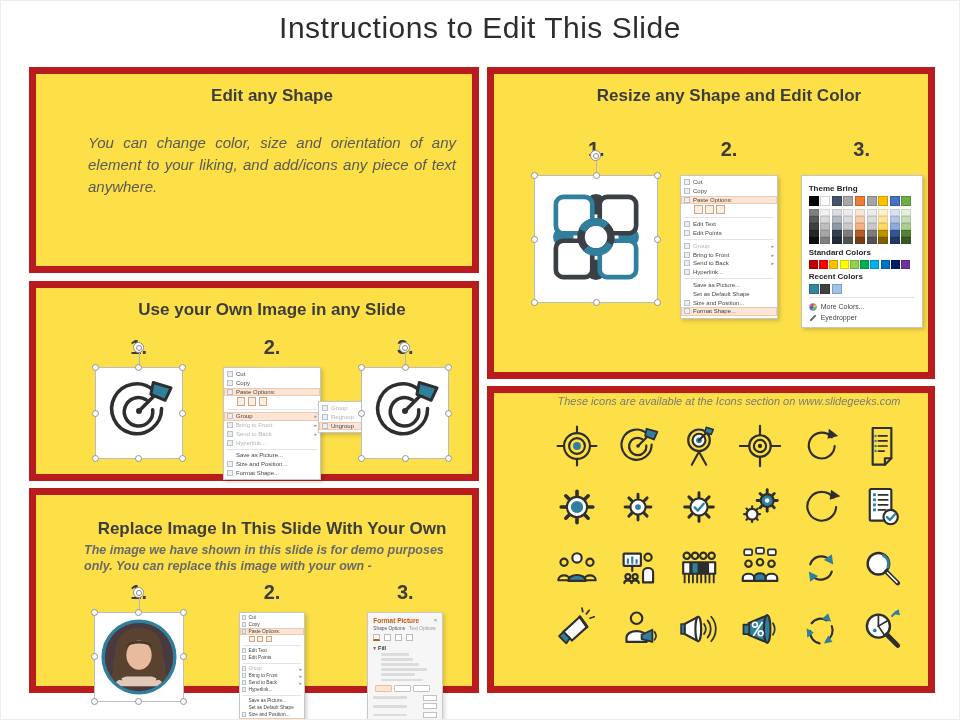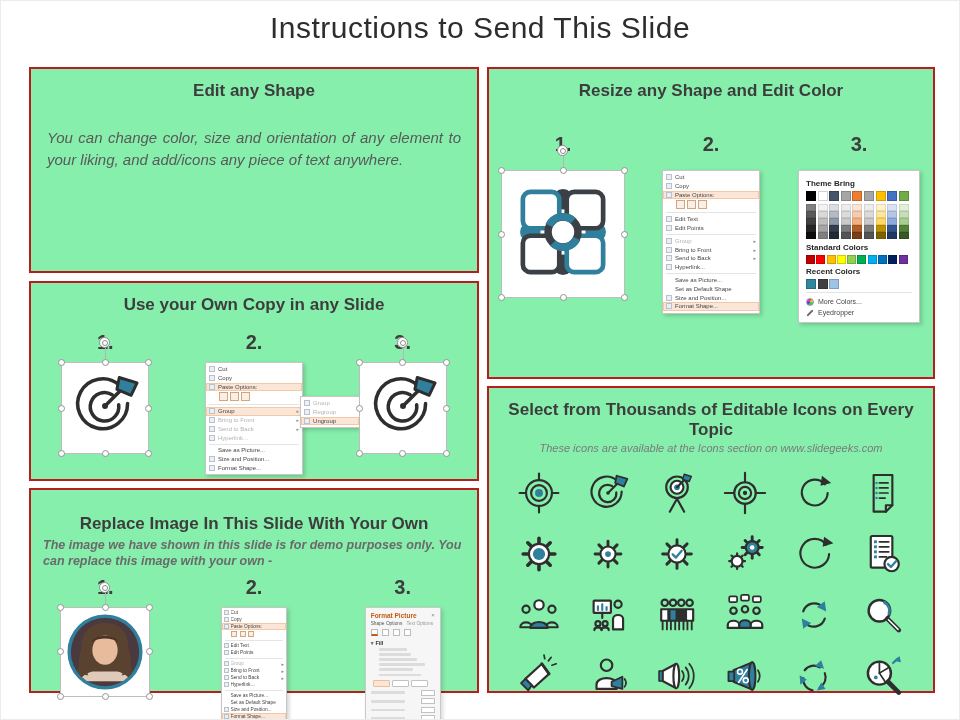--- a/index.html
+++ b/index.html
@@ -1,18 +1,18 @@
 <!DOCTYPE html>
 <html><head>
 <meta charset="utf-8">
 <style>
   html,body{margin:0;padding:0;background:#fff;}
   .slide{position:relative;width:960px;height:720px;background:#fff;font-family:"Liberation Sans",sans-serif;overflow:hidden;border:1px solid #ececec;box-sizing:border-box;}
   h1{position:absolute;top:10px;left:0;right:0;margin:0;text-align:center;font-size:30px;font-weight:500;color:#2d2d2d;letter-spacing:.5px;}
-  .panel{position:absolute;background:#86efac;border:2px solid #b91c1c;box-sizing:border-box;}
+  .panel{position:absolute;background:#fde047;border:7px solid #b91c1c;box-sizing:border-box;padding-left:36px;}
   #panel-edit-shape{left:28px;top:66px;width:450px;height:206px;}
   #panel-own-icons{left:28px;top:280px;width:450px;height:200px;}
   #panel-replace-image{left:28px;top:487px;width:450px;height:205px;}
   #panel-resize-shape{left:486px;top:66px;width:448px;height:312px;}
   #panel-icon-library{left:486px;top:385px;width:448px;height:307px;}
   .panel h2{margin:12px 10px 0;text-align:center;font-size:17px;font-weight:bold;color:#3d3d3d;}
   #panel-replace-image h2{margin-top:24px;}
   .body-text{font-style:italic;font-size:15px;color:#595959;line-height:1.45;text-align:justify;margin:26px 16px 0;}
   .sub-note{font-size:12.5px;color:#6a6a6a;line-height:1.3;margin:3px 12px 0;font-weight:bold;font-style:italic;}
   .sub-italic{font-style:italic;font-size:11px;color:#7a7a7a;text-align:center;margin:2px 10px 0;}
@@ -87,29 +87,29 @@
   
   #icon-grid{display:grid;grid-template-columns:repeat(6,1fr);row-gap:15px;margin:16px 16px 0;justify-items:center;align-items:center;}
   .lib-icon{width:46px;height:46px;display:flex;align-items:center;justify-content:center;}
   
   .avatar-svg{display:block;}
 </style>
 </head>
 <body>
 
 <div class="slide">
-  <h1>Instructions to Send This Slide</h1>
+  <h1>Instructions to Edit This Slide</h1>
 
   <section class="panel" id="panel-edit-shape">
     <h2>Edit any Shape</h2>
     <p class="body-text">You can change color, size and orientation of any element to your liking, and add/icons any piece of text anywhere.</p>
   </section>
 
   <section class="panel" id="panel-own-icons">
-    <h2>Use your Own Copy in any Slide</h2>
+    <h2>Use your Own Image in any Slide</h2>
     <div class="steps">
       <span>1.</span>
       <span>2.</span>
       <span>3.</span>
     </div>
     <div class="gfx">
       <div class="col">
         <div class="selwrap selbox with-rot" id="tgt1"><span class="h h1"></span><span class="h h2"></span><span class="h h3"></span><span class="h h4"></span><span class="h h5"></span><span class="h h6"></span><span class="h h7"></span><span class="h h8"></span><span class="stem"></span><span class="rot"></span><svg viewBox="0 0 64 64" width="76" height="76" fill="none" stroke="#2e2e2e" stroke-width="3" stroke-linecap="round" stroke-linejoin="round">
               <path d="M44 14.5A21 21 0 1 0 51 30"></path>
               <path d="M38 22.5A12 12 0 1 0 43.5 31"></path>
@@ -536,21 +536,20 @@
             <div class="pal-item">
               <span class="pal-pen"></span>
               <span>Eyedropper</span>
             </div>
           </div>
       </div>
     </div>
   </section>
 
   <section class="panel" id="panel-icon-library">
-    <h2>Select from Thousands of Editable Icons on Every Topic</h2>
     <p class="sub-italic">These icons are available  at the Icons section on www.slidegeeks.com</p>
     <div id="icon-grid">
         <div class="lib-icon">
           <svg viewBox="0 0 64 64" width="46" height="46" fill="none" stroke="#2e2e2e" stroke-width="3" stroke-linecap="round" stroke-linejoin="round">
             <circle cx="32" cy="32" r="18"></circle>
             <circle cx="32" cy="32" r="11"></circle>
             <circle cx="32" cy="32" r="5.5" fill="#2f7f9d" stroke="none"></circle>
             <line x1="32" y1="5" x2="32" y2="13"></line>
             <line x1="32" y1="51" x2="32" y2="59"></line>
             <line x1="5" y1="32" x2="13" y2="32"></line>

